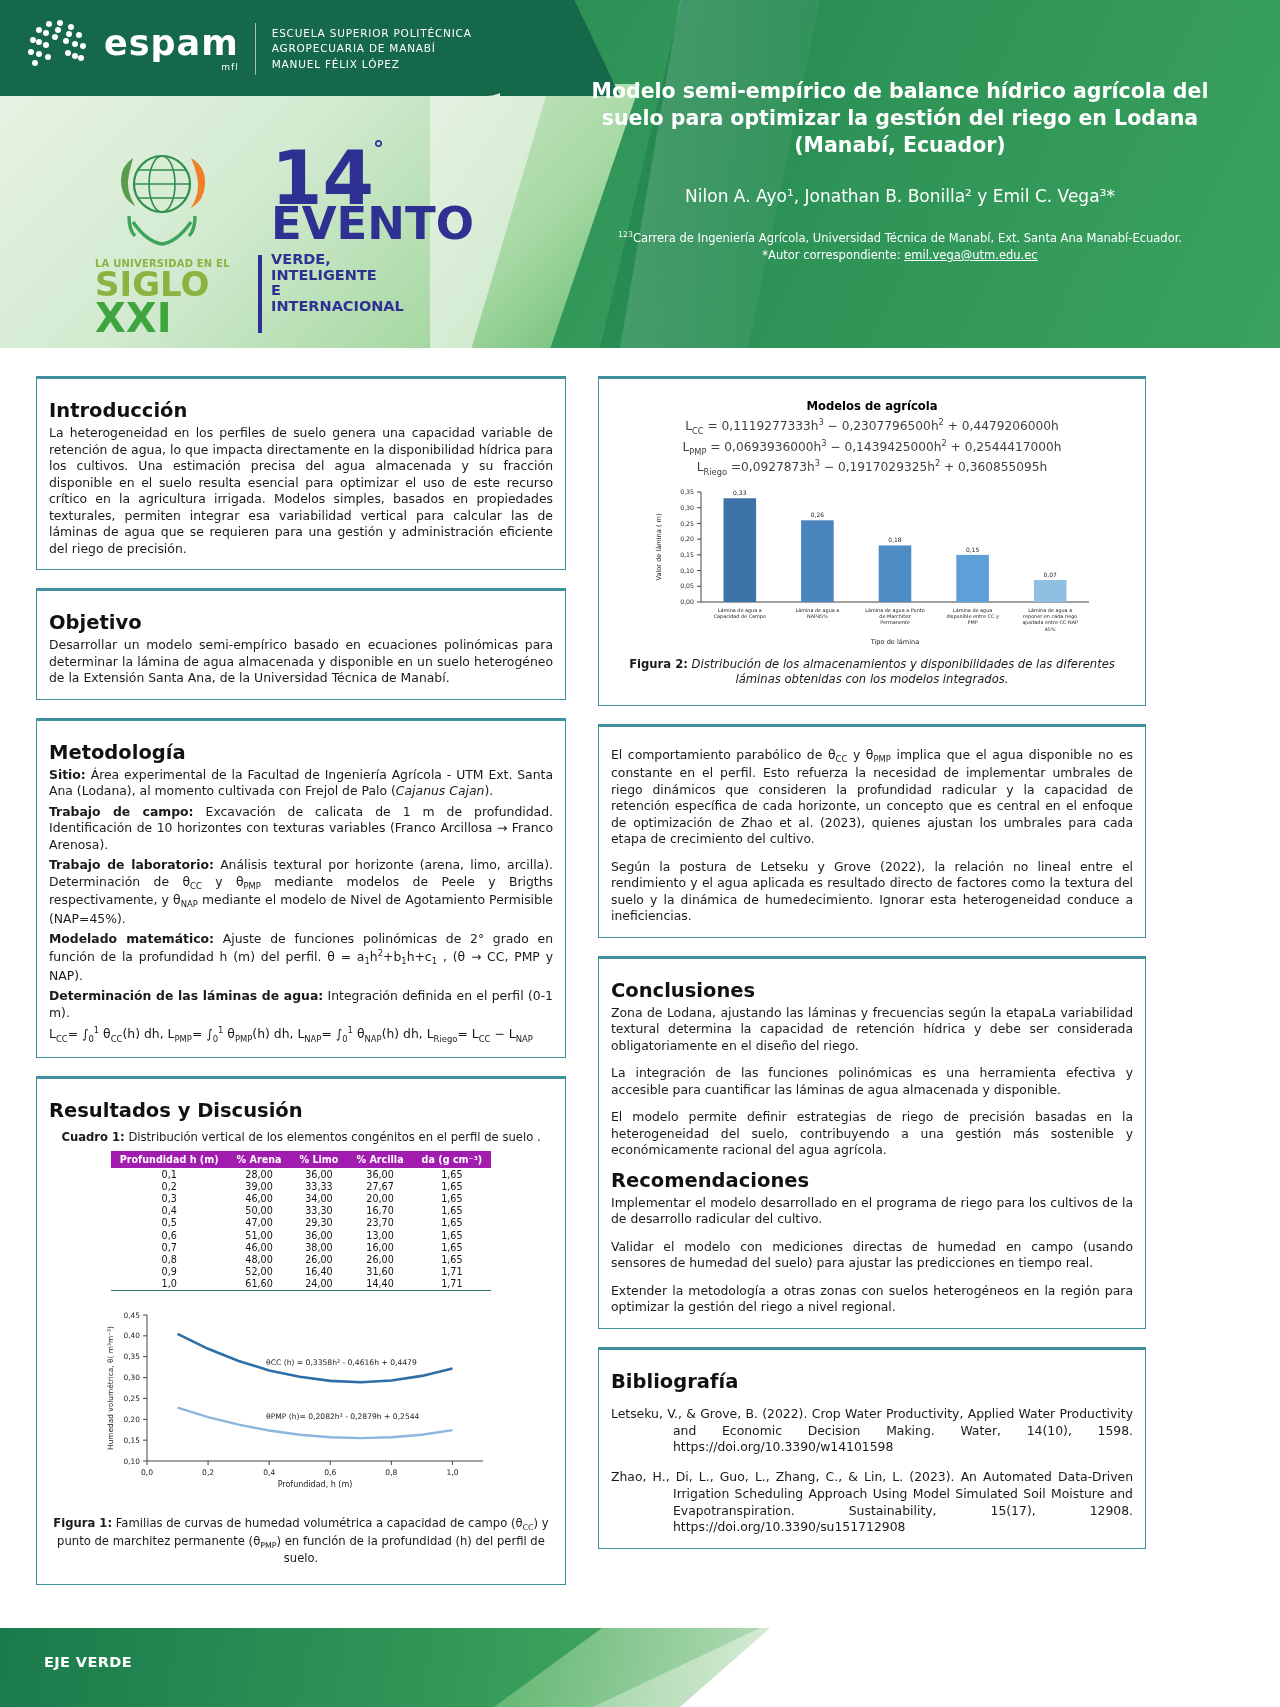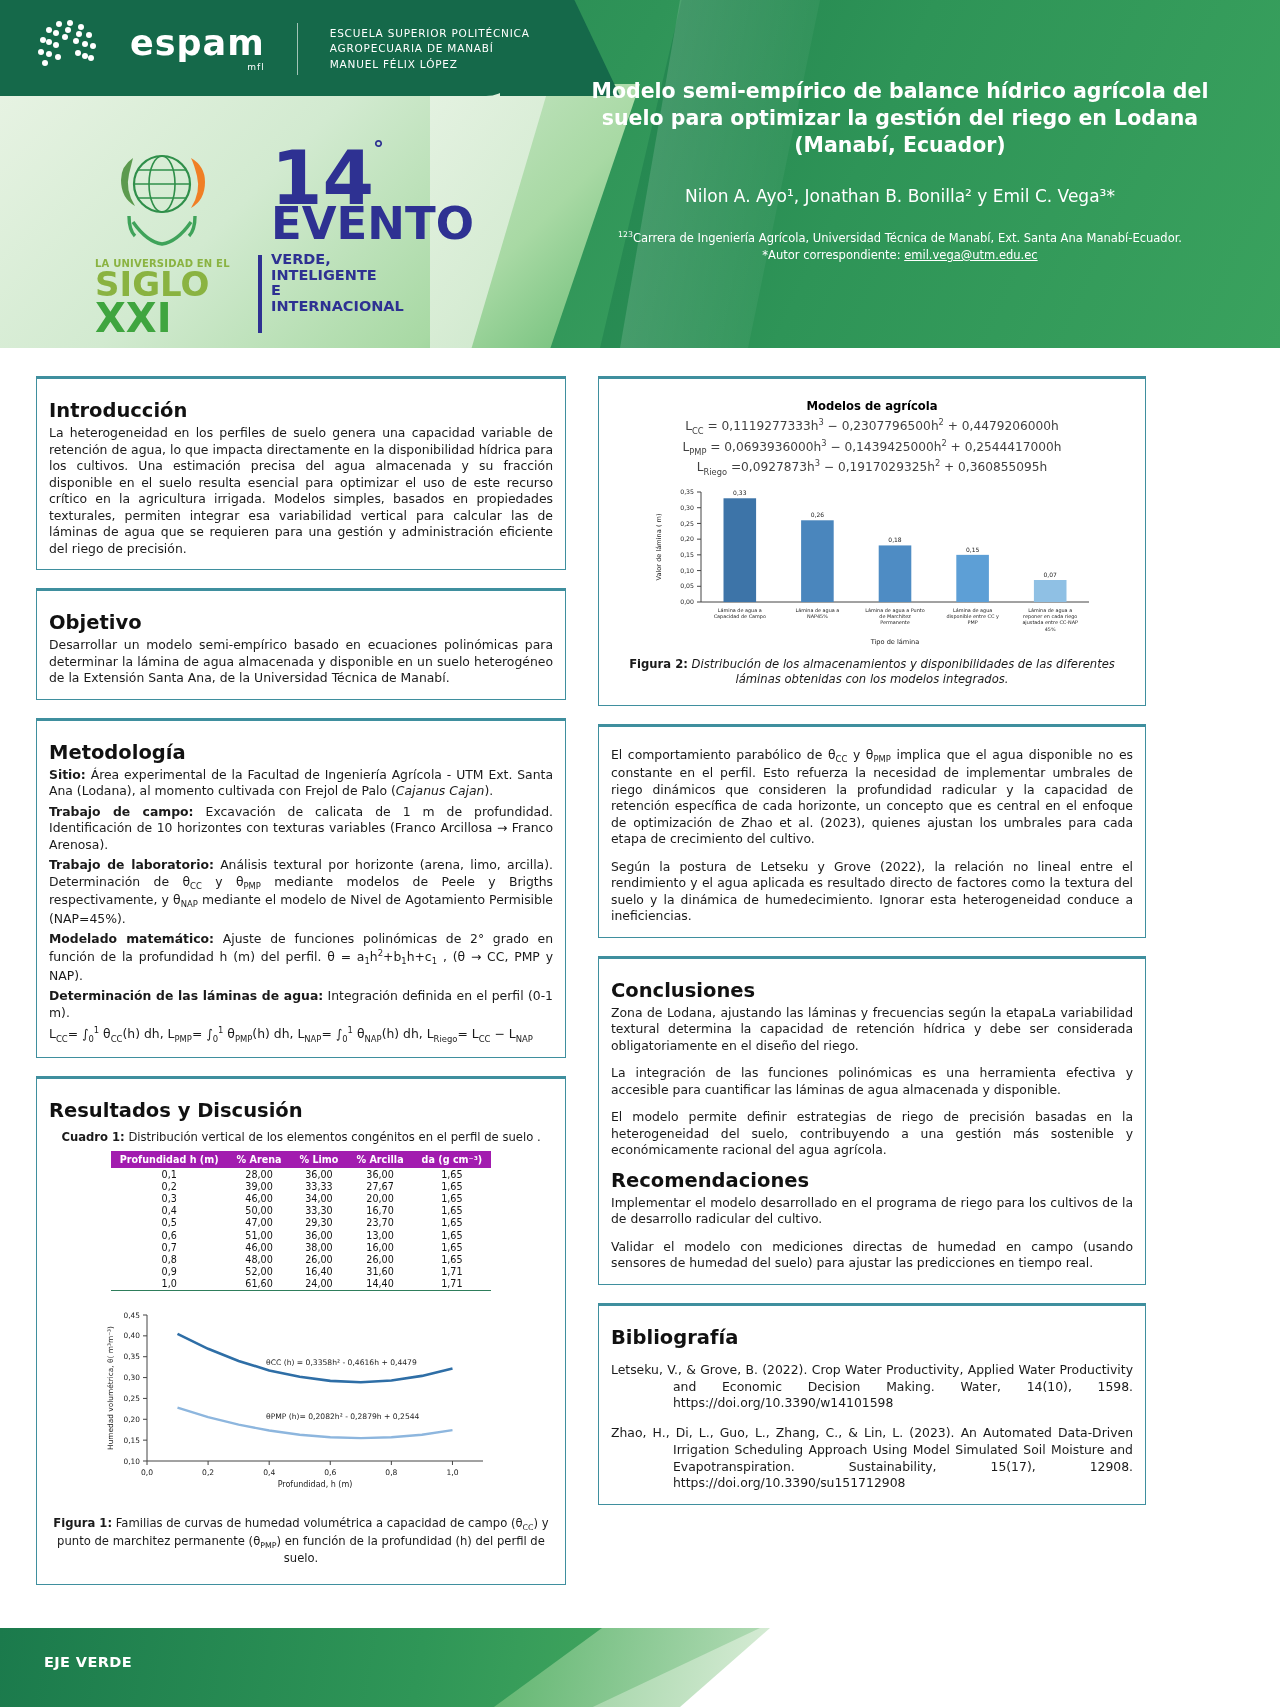--- a/index.html
+++ b/index.html
@@ -41,21 +41,21 @@
     position:absolute; left:600px; top:0; width:680px; height:348px;
     background:linear-gradient(115deg,#22834f 0%, #2e9457 40%, #3aa25e 100%);
     clip-path:polygon(12% 0, 100% 0, 100% 100%, 0 100%);
   }
   .hdr-sheen {
     position:absolute; left:620px; top:0; width:200px; height:348px;
     background:linear-gradient(100deg, rgba(255,255,255,.18), rgba(255,255,255,0));
     clip-path:polygon(30% 0, 100% 0, 64% 100%, 0 100%);
   }
 
-  .espam-logo { position:absolute; left:36px; top:18px; display:flex; align-items:center; gap:32px;justify-content:center; }
+  .espam-logo { position:absolute; left:26px; top:18px; display:flex; align-items:center; gap:16px;justify-content:center; }
   .dots-mark { width:62px; height:62px; position:relative; }
   .dots-mark i {
     position:absolute; width:6px; height:6px; border-radius:50%; background:#fff;
   }
   .espam-word {
     color:#fff; font-weight:bold; font-size:35px; letter-spacing:1px;
     font-family:"DejaVu Sans", sans-serif; line-height:1;
   }
   .espam-sub { color:#fff; font-size:9px; letter-spacing:1px; text-align:right; margin-top:1px;}
   .espam-divider { width:1px; height:52px; background:rgba(255,255,255,.6); }
@@ -490,20 +490,21 @@
     </div>
 
     <div class="card">
       <h2>Conclusiones</h2>
       <p>Zona de Lodana, ajustando las láminas y frecuencias según la etapaLa variabilidad textural determina la capacidad de retención hídrica y debe ser considerada obligatoriamente en el diseño del riego.</p>
       <p>La integración de las funciones polinómicas es una herramienta efectiva y accesible para cuantificar las láminas de agua almacenada y disponible.</p>
       <p>El modelo permite definir estrategias de riego de precisión basadas en la heterogeneidad del suelo, contribuyendo a una gestión más sostenible y económicamente racional del agua agrícola.</p>
       <h2 class="sub">Recomendaciones</h2>
       <p>Implementar el modelo desarrollado en el programa de riego para los cultivos de la  de desarrollo radicular del cultivo.</p>
       <p>Validar el modelo con mediciones directas de humedad en campo (usando sensores de humedad del suelo) para ajustar las predicciones en tiempo real.</p>
+      <p>Extender la metodología a otras zonas con suelos heterogéneos en la región para optimizar la gestión del riego a nivel regional.</p>
     </div>
 
     <div class="card">
       <h2>Bibliografía</h2>
       <div class="bib">Letseku, V., &amp; Grove, B. (2022). Crop Water Productivity, Applied Water Productivity and Economic Decision Making. Water, 14(10), 1598. https://doi.org/10.3390/w14101598</div>
       <div class="bib">Zhao, H., Di, L., Guo, L., Zhang, C., &amp; Lin, L. (2023). An Automated Data-Driven Irrigation Scheduling Approach Using Model Simulated Soil Moisture and Evapotranspiration. Sustainability, 15(17), 12908. https://doi.org/10.3390/su151712908</div>
     </div>
   </div>
 </div>
 

